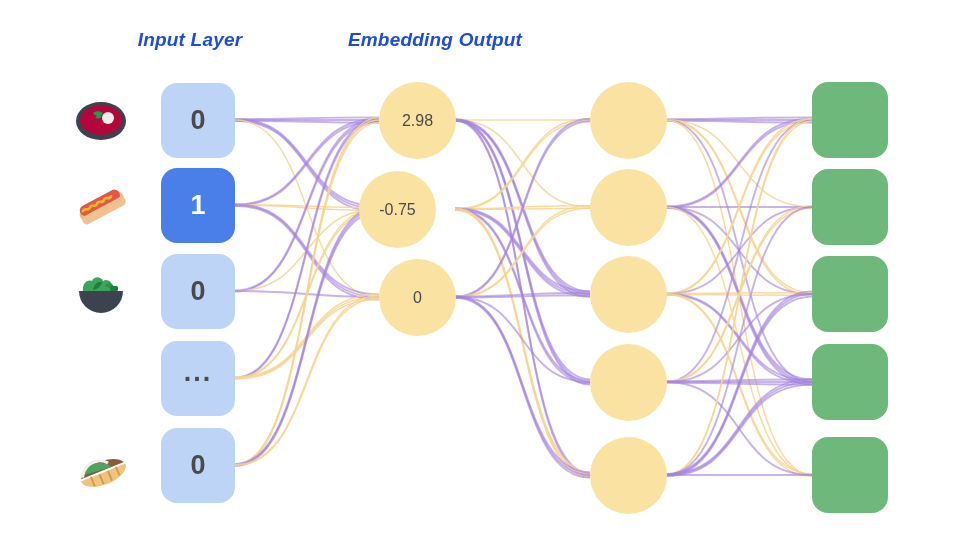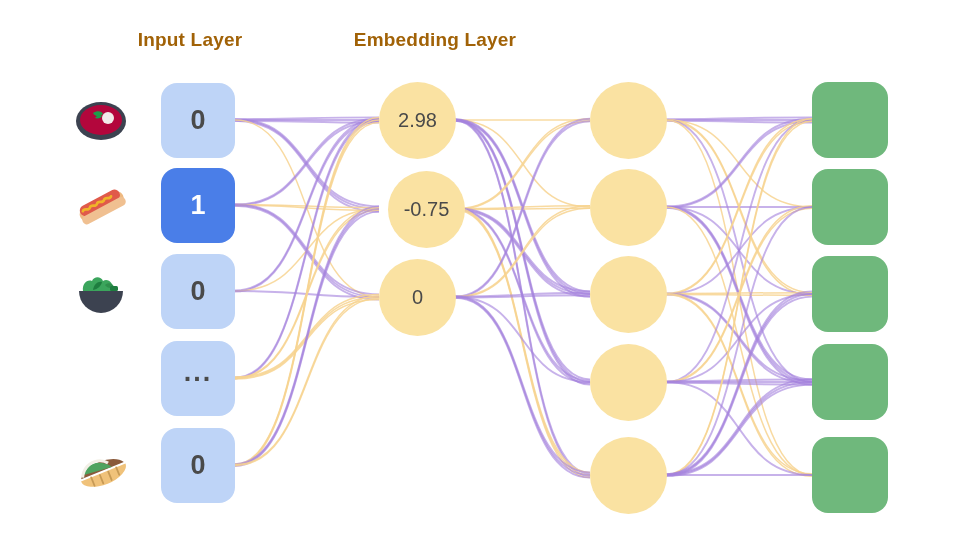--- a/index.html
+++ b/index.html
@@ -19,24 +19,25 @@
     left: 0;
     top: 0;
     width: 960px;
     height: 540px;
   }
   .layer-title {
     position: absolute;
     font-family: "Liberation Sans", sans-serif;
     font-size: 19px;
     font-weight: bold;
-    color: #a16207;
+    color: #1d4ed8;
     text-align: center;
     white-space: nowrap;
     letter-spacing: 0.2px;
+    font-style: italic;
   }
   #title-input  { left: 100px;  top: 29px; width: 180px; }
   #title-embed  { left: 320px;  top: 29px; width: 230px; }
   #title-output { left: 760px;  top: 29px; width: 190px; }
 
   .edges-svg {
     position: absolute;
     left: 0; top: 0;
     width: 960px; height: 540px;
     pointer-events: none;
@@ -85,21 +86,21 @@
 
   .emb-circle {
     position: absolute;
     width: 77px;
     height: 77px;
     border-radius: 50%;
     background: #fae2a2;
     display: flex;
     align-items: center;
     justify-content: center;
-    font-size: 20px;
+    font-size: 16px;
     color: #4a4a4a;
     font-family: "Liberation Sans", sans-serif;
   }
 
   .hid-circle {
     position: absolute;
     width: 77px;
     height: 77px;
     border-radius: 50%;
     background: #fae2a2;
@@ -112,21 +113,21 @@
     border-radius: 16px;
     background: #6fb87c;
   }
 </style>
 </head>
 <body>
 
 <div id="diagram">
 
   <div class="layer-title" id="title-input">Input Layer</div>
-  <div class="layer-title" id="title-embed">Embedding Layer</div>
+  <div class="layer-title" id="title-embed">Embedding Output</div>
 
   <svg class="edges-svg" id="edges" viewBox="0 0 960 540">
       <path d="M 235 119.09 C 314.2 119.09, 299.8 117.4, 379 117.4" fill="none" stroke="#a582dd" stroke-width="1.9" opacity="0.62"></path>
       <path d="M 235 120 C 314.2 120, 299.8 120, 379 120" fill="none" stroke="#a582dd" stroke-width="1.9" opacity="0.62"></path>
       <path d="M 235 120.91 C 314.2 120.91, 299.8 122.6, 379 122.6" fill="none" stroke="#a582dd" stroke-width="1.9" opacity="0.62"></path>
       <path d="M 235 119.09 C 314.2 119.09, 299.8 206.4, 379 206.4" fill="none" stroke="#a582dd" stroke-width="1.9" opacity="0.62"></path>
       <path d="M 235 120 C 314.2 120, 299.8 209, 379 209" fill="none" stroke="#a582dd" stroke-width="1.9" opacity="0.62"></path>
       <path d="M 235 120.91 C 314.2 120.91, 299.8 211.6, 379 211.6" fill="none" stroke="#a582dd" stroke-width="1.9" opacity="0.62"></path>
       <path d="M 235 120 C 314.2 120, 299.8 297, 379 297" fill="none" stroke="#f7d391" stroke-width="1.5" opacity="0.85"></path>
       <path d="M 235 204.545 C 314.2 204.545, 299.8 118.7, 379 118.7" fill="none" stroke="#a582dd" stroke-width="1.9" opacity="0.62"></path>
@@ -271,21 +272,21 @@
         <path d="M15 36v9M24 37v9M33 37v9M42 36v8" stroke="#c79a55" stroke-width="1.8" stroke-linecap="round"></path>
       </g>
     </svg>
       </div>
       <div class="in-box" style="left: 161px; top: 83px;">0</div>
       <div class="in-box active" style="left: 161px; top: 168px;">1</div>
       <div class="in-box" style="left: 161px; top: 254px;">0</div>
       <div class="in-box ellipsis" style="left: 161px; top: 341px;">...</div>
       <div class="in-box" style="left: 161px; top: 428px;">0</div>
       <div class="emb-circle" style="left: 379px; top: 82px;">2.98</div>
-      <div class="emb-circle" style="left: 388px; top: 171px;">-0.75</div>
+      <div class="emb-circle" style="left: 359px; top: 171px;">-0.75</div>
       <div class="emb-circle" style="left: 379px; top: 259px;">0</div>
       <div class="hid-circle" style="left: 590px; top: 82px;"></div>
       <div class="hid-circle" style="left: 590px; top: 169px;"></div>
       <div class="hid-circle" style="left: 590px; top: 256px;"></div>
       <div class="hid-circle" style="left: 590px; top: 344px;"></div>
       <div class="hid-circle" style="left: 590px; top: 437px;"></div>
       <div class="out-box" style="left: 812px; top: 82px;"></div>
       <div class="out-box" style="left: 812px; top: 169px;"></div>
       <div class="out-box" style="left: 812px; top: 256px;"></div>
       <div class="out-box" style="left: 812px; top: 344px;"></div>

